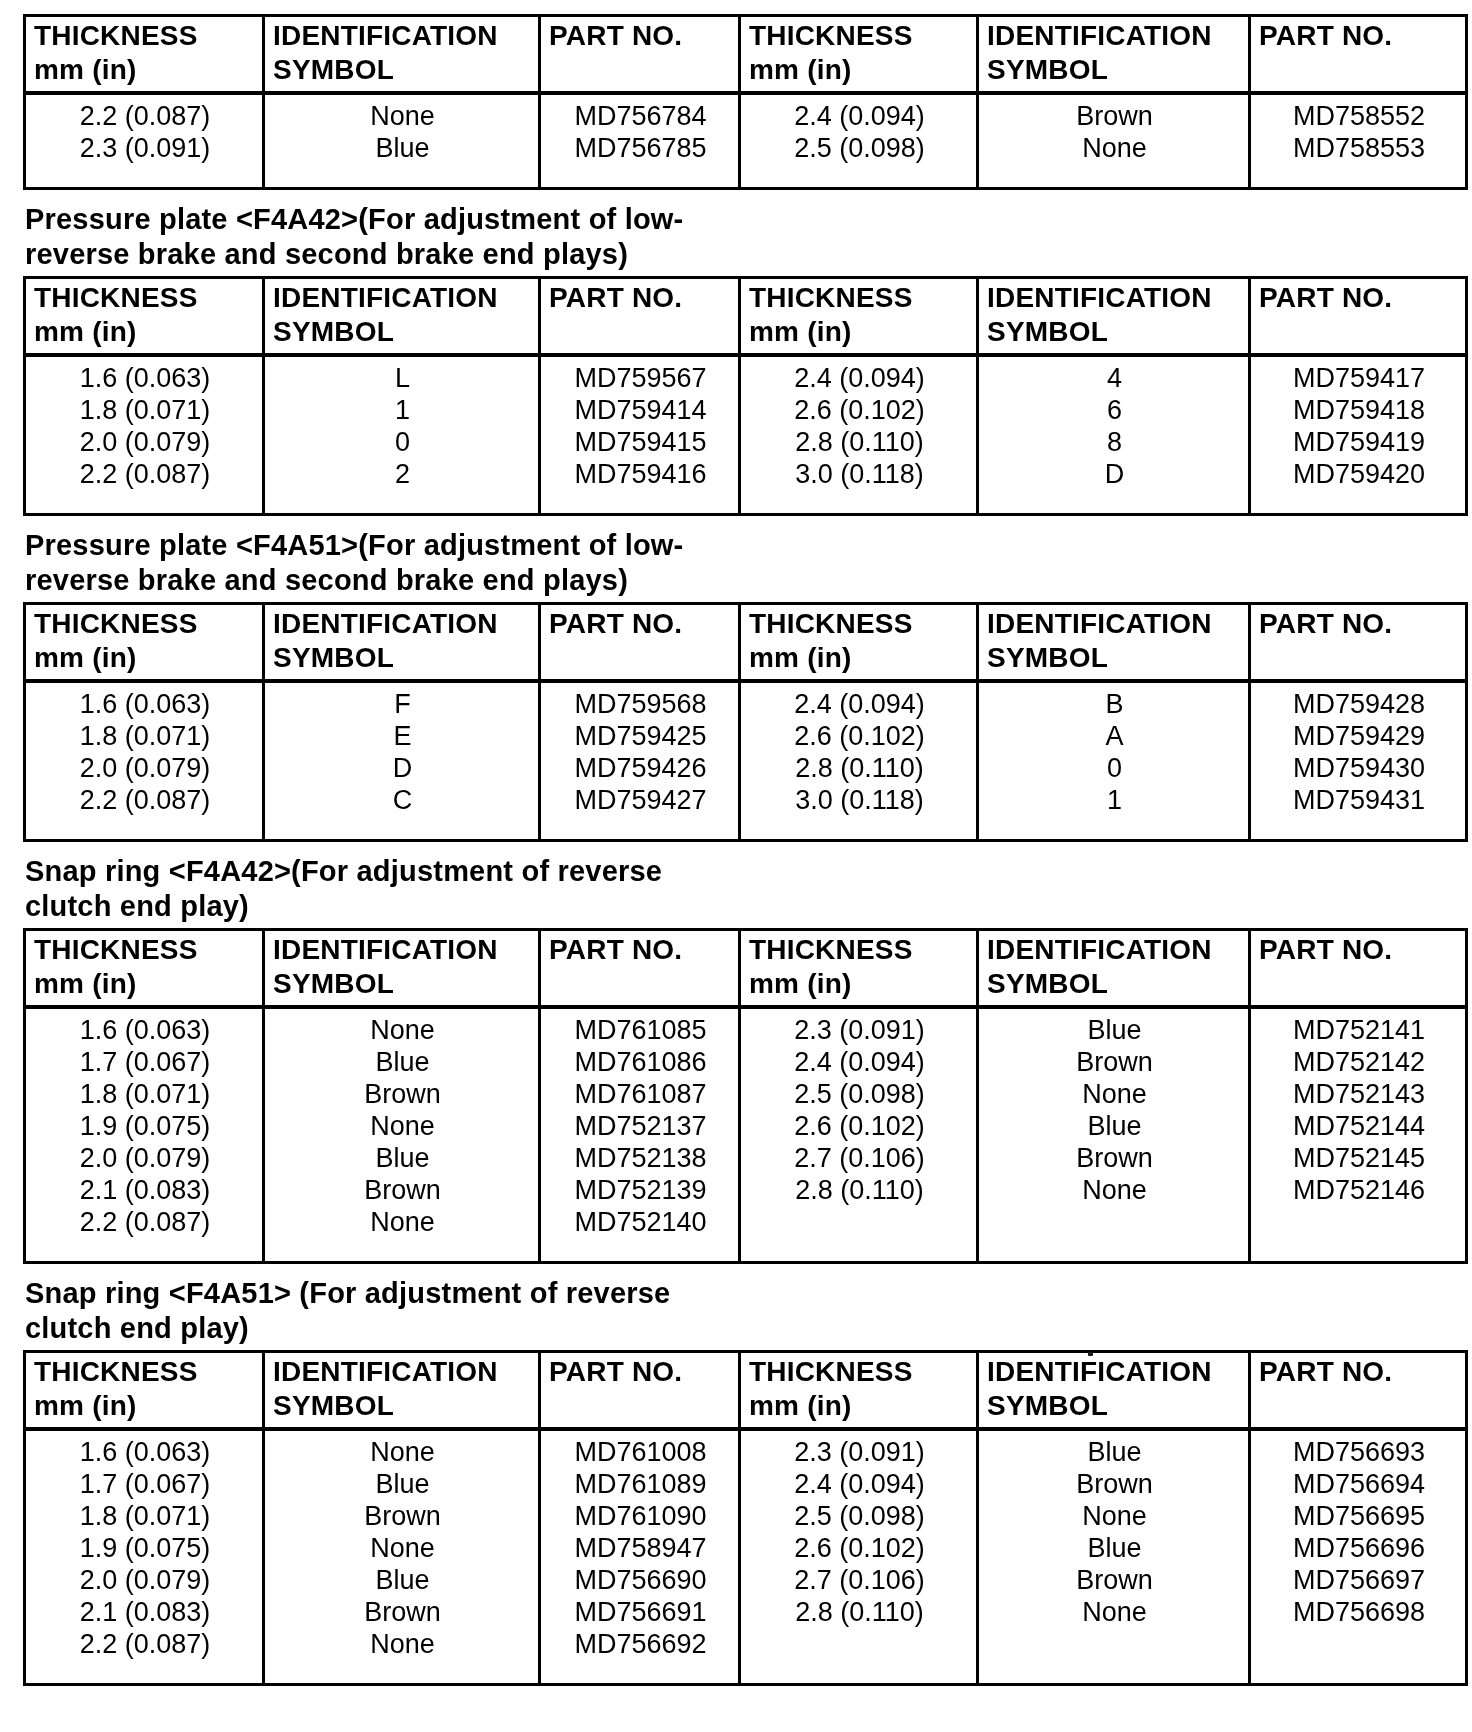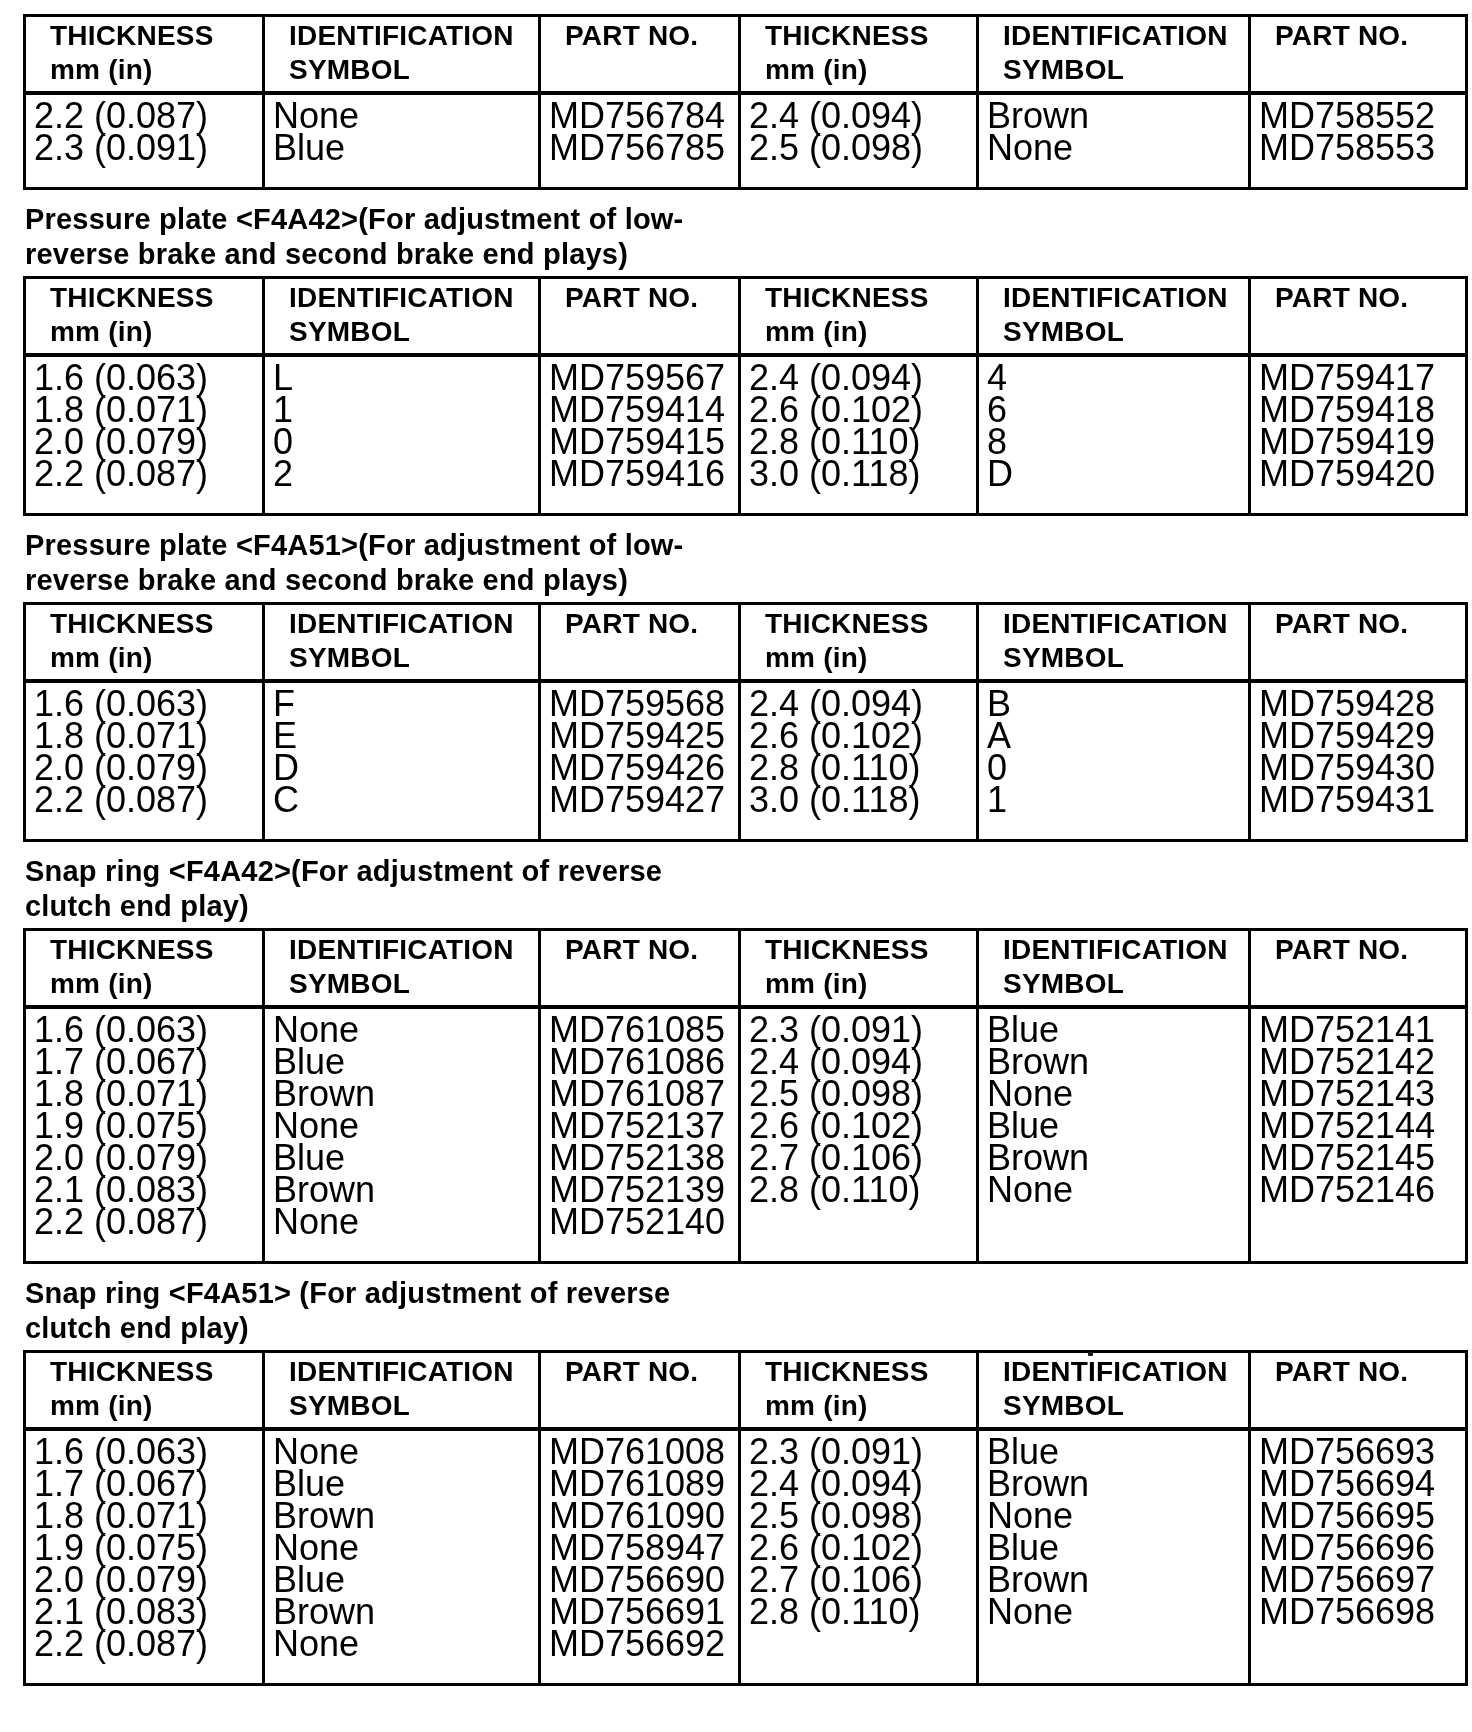--- a/index.html
+++ b/index.html
@@ -29,30 +29,31 @@
     border: 3px solid #000;
   }
   table.parts-table th {
     border: 3px solid #000;
     border-bottom-width: 4px;
     font-size: 28px;
     line-height: 34px;
     font-weight: bold;
     text-align: left;
     vertical-align: top;
-    padding: 2px 6px 4px 24px;
+    padding: 2px 6px 4px 8px;
     white-space: pre-line;
     letter-spacing: 0.2px;
   }
   table.parts-table td {
     border: 3px solid #000;
-    font-size: 36px;
+    font-size: 27px;
     line-height: 32px;
     vertical-align: top;
     padding: 5px 6px 23px 8px;
+    text-align: center;
   }
   .ln { white-space: nowrap; }
   .stray-dot {
     position: absolute;
     left: 1088px; top: 1352px;
     width: 5px; height: 4px;
     background: #1a1a1a;
     border-radius: 1px;
   }
 </style>

